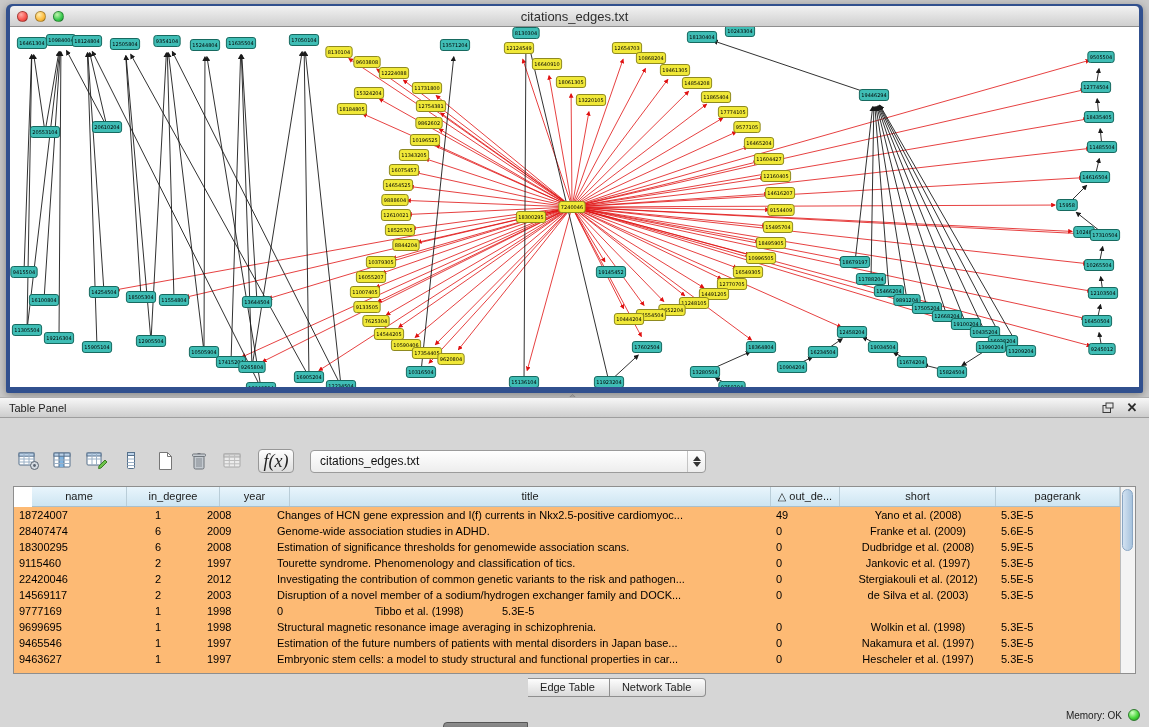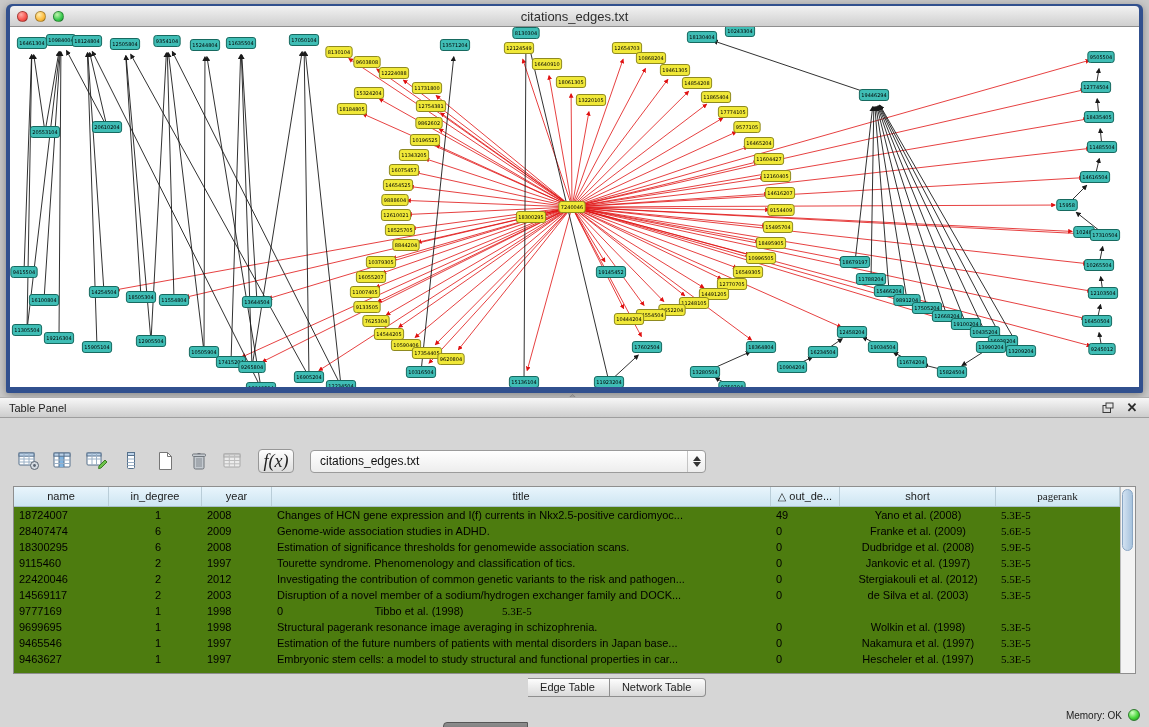--- a/index.html
+++ b/index.html
@@ -95,34 +95,34 @@
   .arr-up   { width:0; height:0; border-left:4px solid transparent; border-right:4px solid transparent; border-bottom:5px solid #333; }
   .arr-down { width:0; height:0; border-left:4px solid transparent; border-right:4px solid transparent; border-top:5px solid #333; }
 
   
   .grid {
     position:absolute; left:13px; top:88px; width:1123px; height:188px;
     border:1px solid #8e8e8e; background:#fff; display:flex;
   }
   .grid-main { flex:1; display:flex; flex-direction:column; overflow:hidden; }
   .thead { display:flex; height:20px; flex:0 0 20px;
-    background:linear-gradient(#e9f5fc,#cde5f2); border-bottom:1px solid #a9bfcb; }
+    background:linear-gradient(#e9f5fc,#cde5f2); border-bottom:1px solid #a9bfcb;margin-left:18px; }
   .th {
     font-size:11px; color:#1a1a1a; text-align:center; line-height:19px;
     border-right:1px solid #b9cdd8; overflow:hidden; white-space:nowrap;
   }
-  .tbody { flex:1; background:#4d7c0f; }
+  .tbody { flex:1; background:#fdba74; }
   .tr { display:flex; height:16px; }
   .td {
     font-size:11px; color:#000; line-height:16px; padding-left:5px;
     white-space:nowrap; overflow:hidden;
   }
   .c0 { width:95px; }  .c1 { width:93px;text-align:center; } .c2 { width:70px; }
   .c3 { flex:1; }      .c4 { width:69px; } .c5 { width:156px; }
-  .c6 { width:124px;font-family:Liberation Serif, serif; }
+  .c6 { width:124px; }
   .td.c5 { text-align:center; padding-left:0; }
   .vscroll { width:15px; background:#f4f4f4; border-left:1px solid #bcbcbc; position:relative; }
   .vthumb {
     position:absolute; left:1px; top:2px; width:11px; height:62px;
     border-radius:6px; border:1px solid #8aa6c4;
     background:linear-gradient(90deg,#d3e2f1,#a6c2dd);
   }
 
   
   .tabs { position:absolute; left:0; right:0; top:280px; display:flex; justify-content:center; }
@@ -964,21 +964,21 @@
             <div class="td c1">1</div>
             <div class="td c2">1998</div>
             <div class="td c4">0</div>
             <div class="td c5">Tibbo et al. (1998)</div>
             <div class="td c6">5.3E-5</div>
           </div>
           <div class="tr">
             <div class="td c0">9699695</div>
             <div class="td c1">1</div>
             <div class="td c2">1998</div>
-            <div class="td c3">Structural pagerank resonance image averaging in schizophrenia.</div>
+            <div class="td c3">Structural magnetic resonance image averaging in schizophrenia.</div>
             <div class="td c4">0</div>
             <div class="td c5">Wolkin et al. (1998)</div>
             <div class="td c6">5.3E-5</div>
           </div>
           <div class="tr">
             <div class="td c0">9465546</div>
             <div class="td c1">1</div>
             <div class="td c2">1997</div>
             <div class="td c3">Estimation of the future numbers of patients with mental disorders in Japan base...</div>
             <div class="td c4">0</div>

